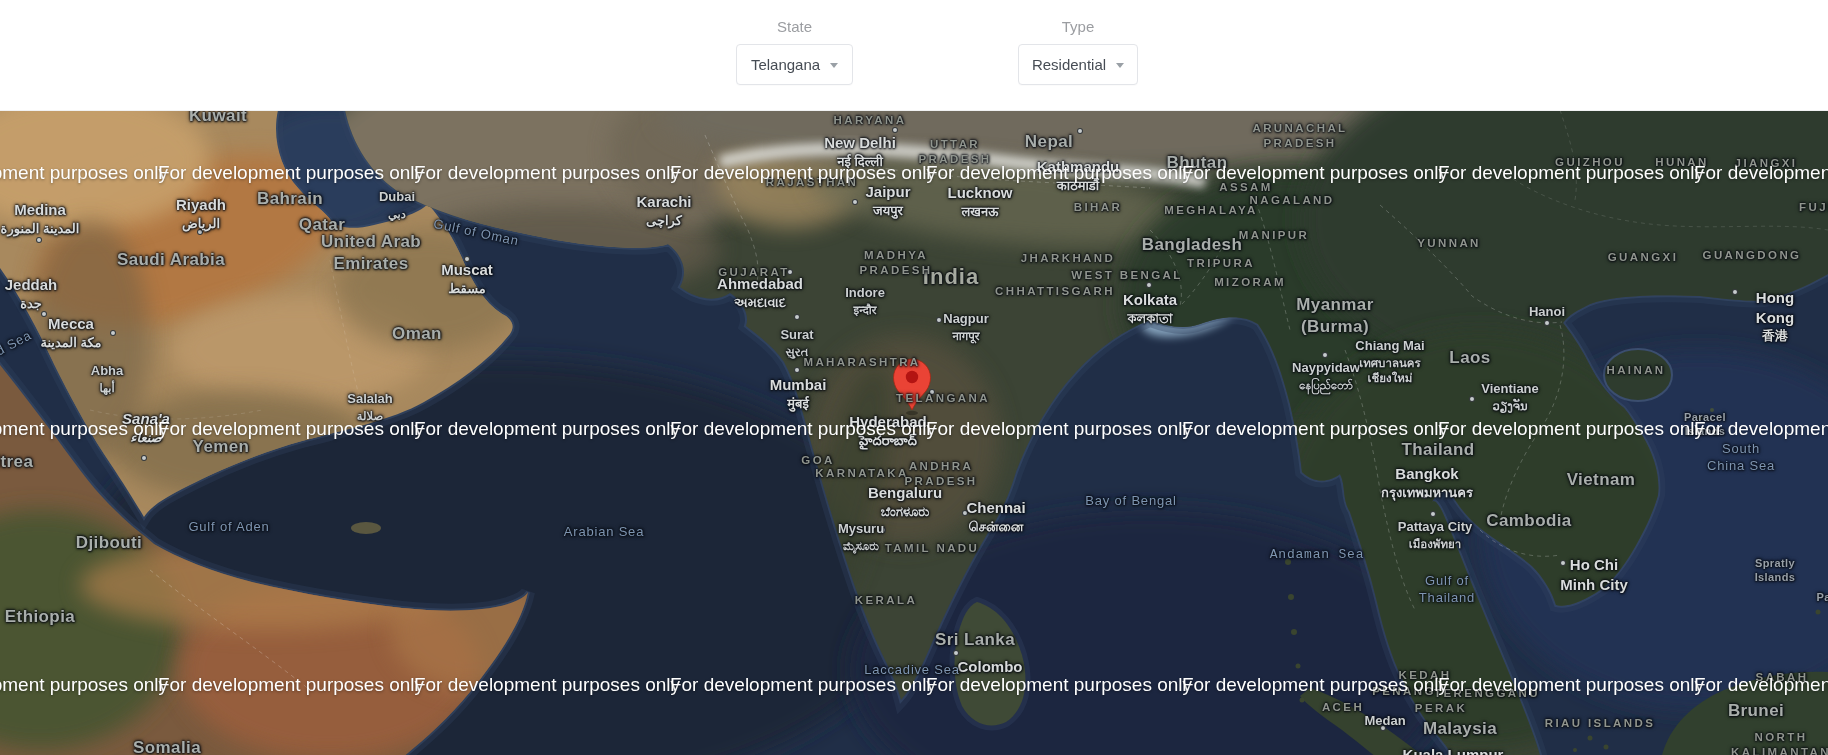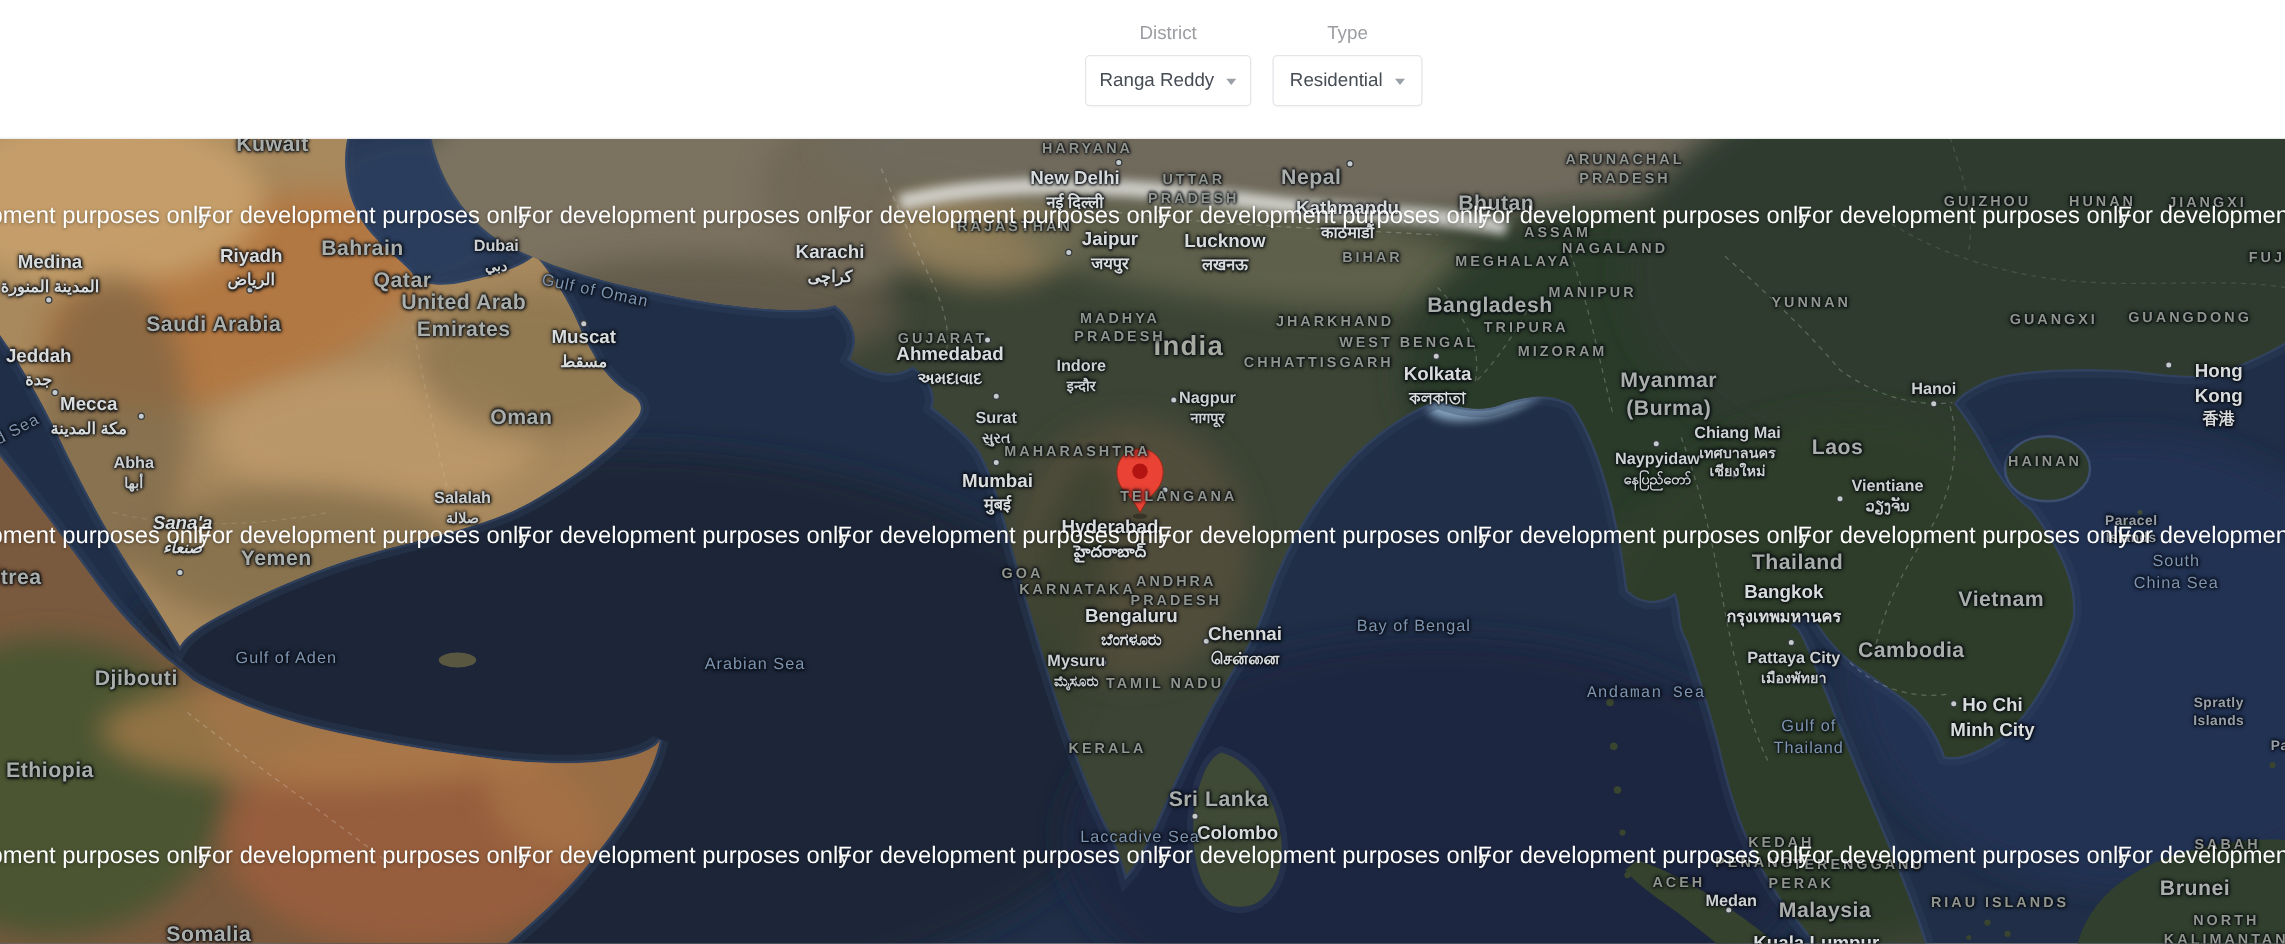--- a/index.html
+++ b/index.html
@@ -31,24 +31,24 @@
   .region{font-size:11.5px;font-weight:bold;letter-spacing:2.4px;color:#90958e;}
   .sea{font-size:13px;color:#7e95b1;letter-spacing:.8px;font-weight:normal;}
   .island{font-size:11px;color:#98a0a8;letter-spacing:.4px;font-weight:bold;}
   .dot{position:absolute;width:6px;height:6px;box-sizing:border-box;border:1.5px solid rgba(38,42,46,.9);background:#c6cbcd;border-radius:50%;transform:translate(-50%,-50%);}
   .wm{position:absolute;transform:translate(-50%,-50%);white-space:nowrap;font-size:19px;font-weight:500;color:#fff;text-shadow:0 1px 3px rgba(0,0,0,.4);z-index:40;pointer-events:none;}
 </style>
 </head>
 <body>
 
 <div class="header">
-  <div class="fg" id="fg-district">
-    <div class="fg-label">District</div>
+  <div class="fg" id="fg-state">
+    <div class="fg-label">State</div>
     <div class="dd">
-      <span>Ranga Reddy</span>
+      <span>Telangana</span>
       <span class="chev"></span>
     </div>
   </div>
   <div class="fg" id="fg-type">
     <div class="fg-label">Type</div>
     <div class="dd">
       <span>Residential</span>
       <span class="chev"></span>
     </div>
   </div>

